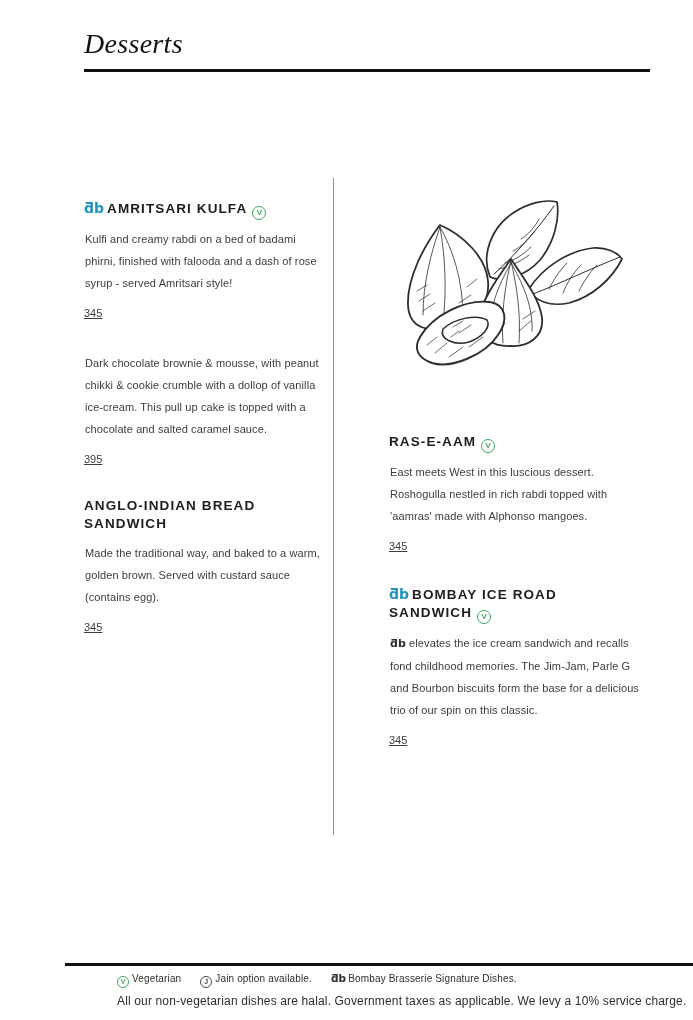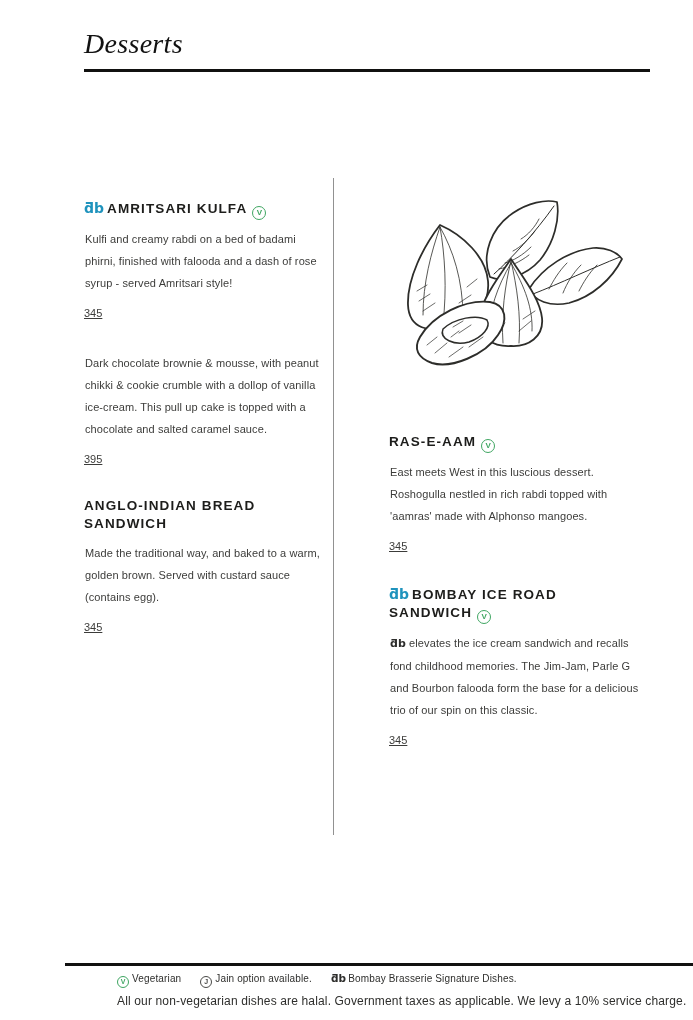--- a/index.html
+++ b/index.html
@@ -137,21 +137,21 @@
         <span>RAS-E-AAM</span><span class="veg-badge">V</span>
       </div>
       <p class="item-desc">East meets West in this luscious dessert. Roshogulla nestled in rich rabdi topped with 'aamras' made with Alphonso mangoes.</p>
       <div class="item-price">345</div>
     </div>
 
     <div class="menu-item">
       <div class="item-name">
         <span class="brand-mark">ƌb</span><span>BOMBAY ICE ROAD SANDWICH</span><span class="veg-badge">V</span>
       </div>
-      <p class="item-desc"><span class="brand-mark-dark">ƌb</span><span> elevates the ice cream sandwich and recalls fond childhood memories. The Jim-Jam, Parle G and Bourbon falooda form the base for a delicious trio of our spin on this classic.</span></p>
+      <p class="item-desc"><span class="brand-mark-dark">ƌb</span><span> elevates the ice cream sandwich and recalls fond childhood memories. The Jim-Jam, Parle G and Bourbon biscuits form the base for a delicious trio of our spin on this classic.</span></p>
       <div class="item-price">345</div>
     </div>
 
   </div>
 
   <div class="footer-rule"></div>
   <div class="footer-legend">
     <span class="legend-entry"><span class="veg-badge">V</span><span>Vegetarian</span></span>
     <span class="legend-entry"><span class="jain-badge">J</span><span>Jain option available.</span></span>
     <span class="legend-entry"><span class="brand-mark-dark">ƌb</span><span>Bombay Brasserie Signature Dishes.</span></span>

